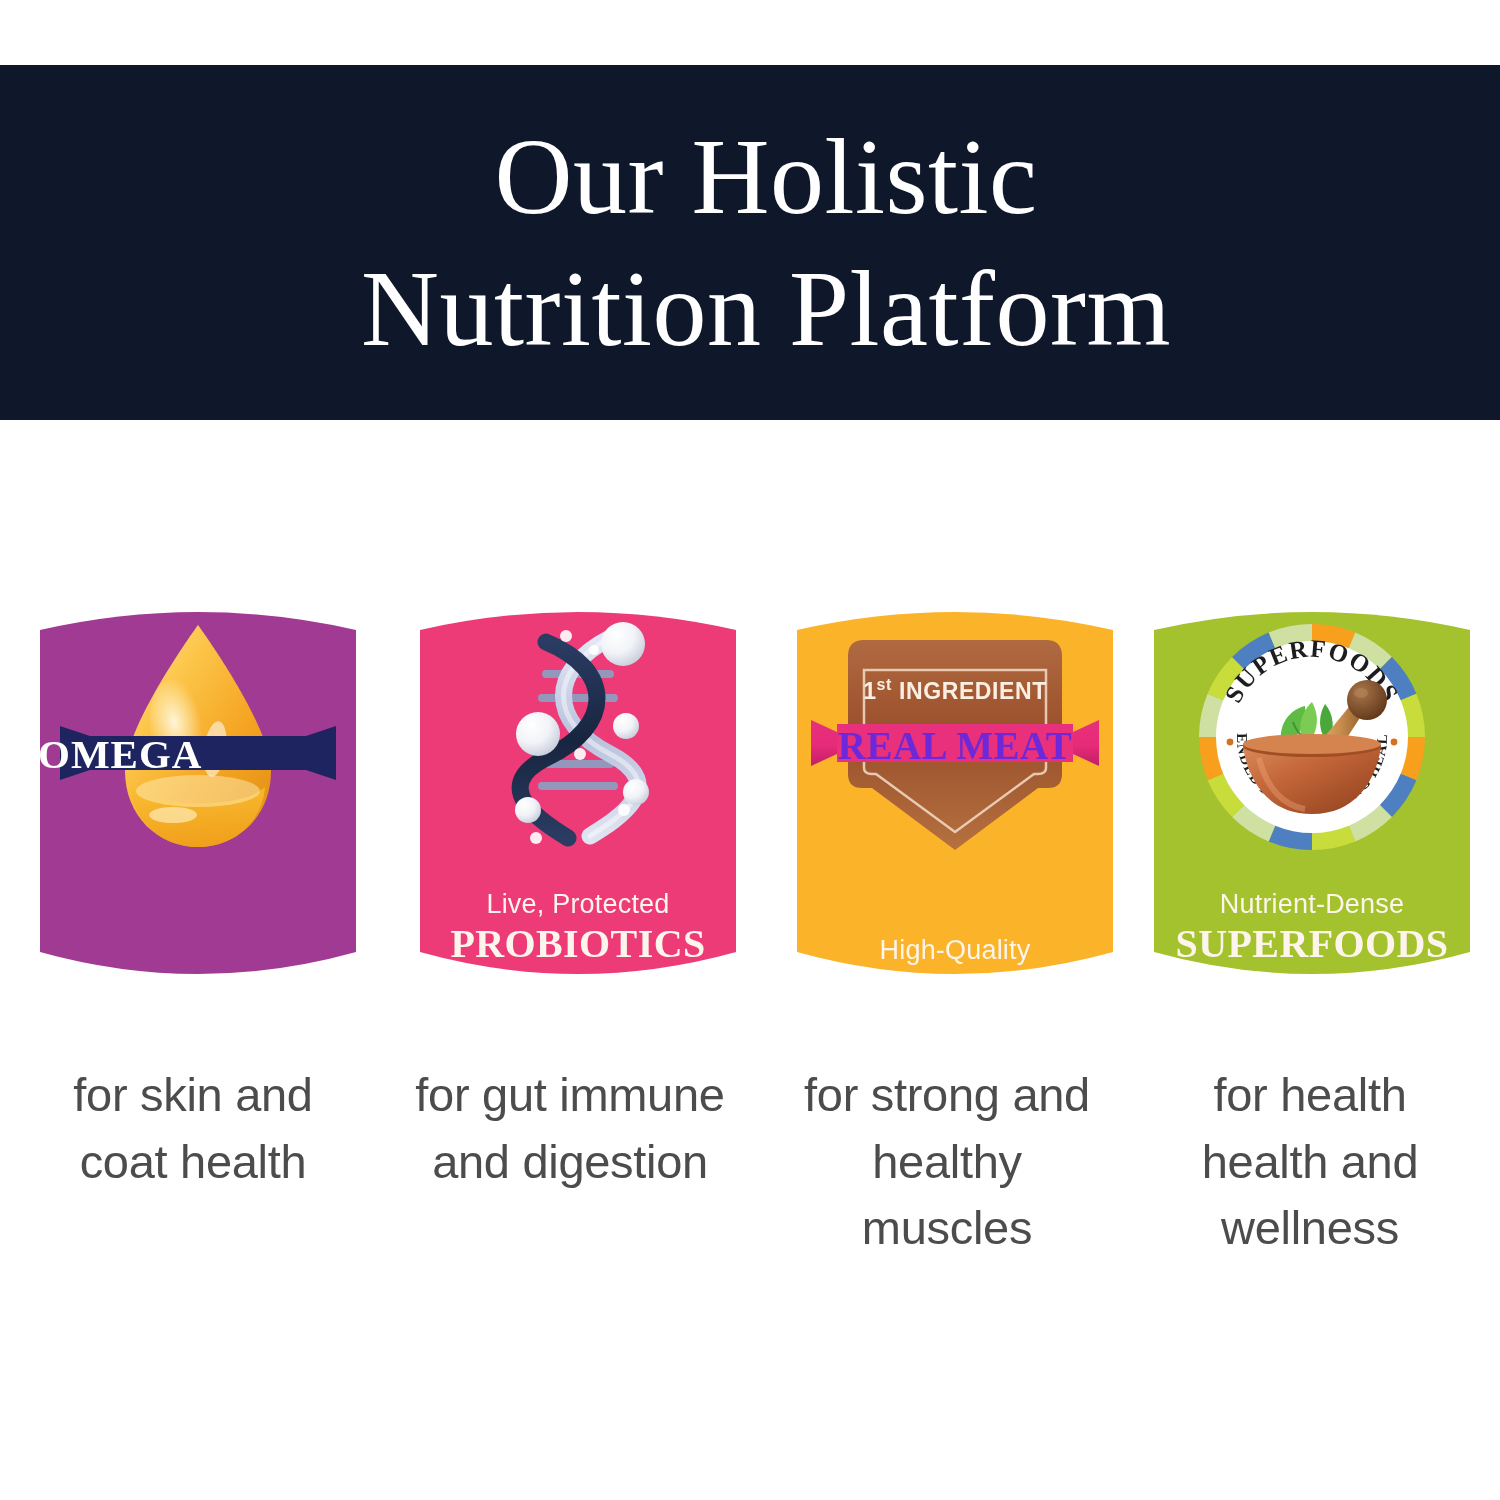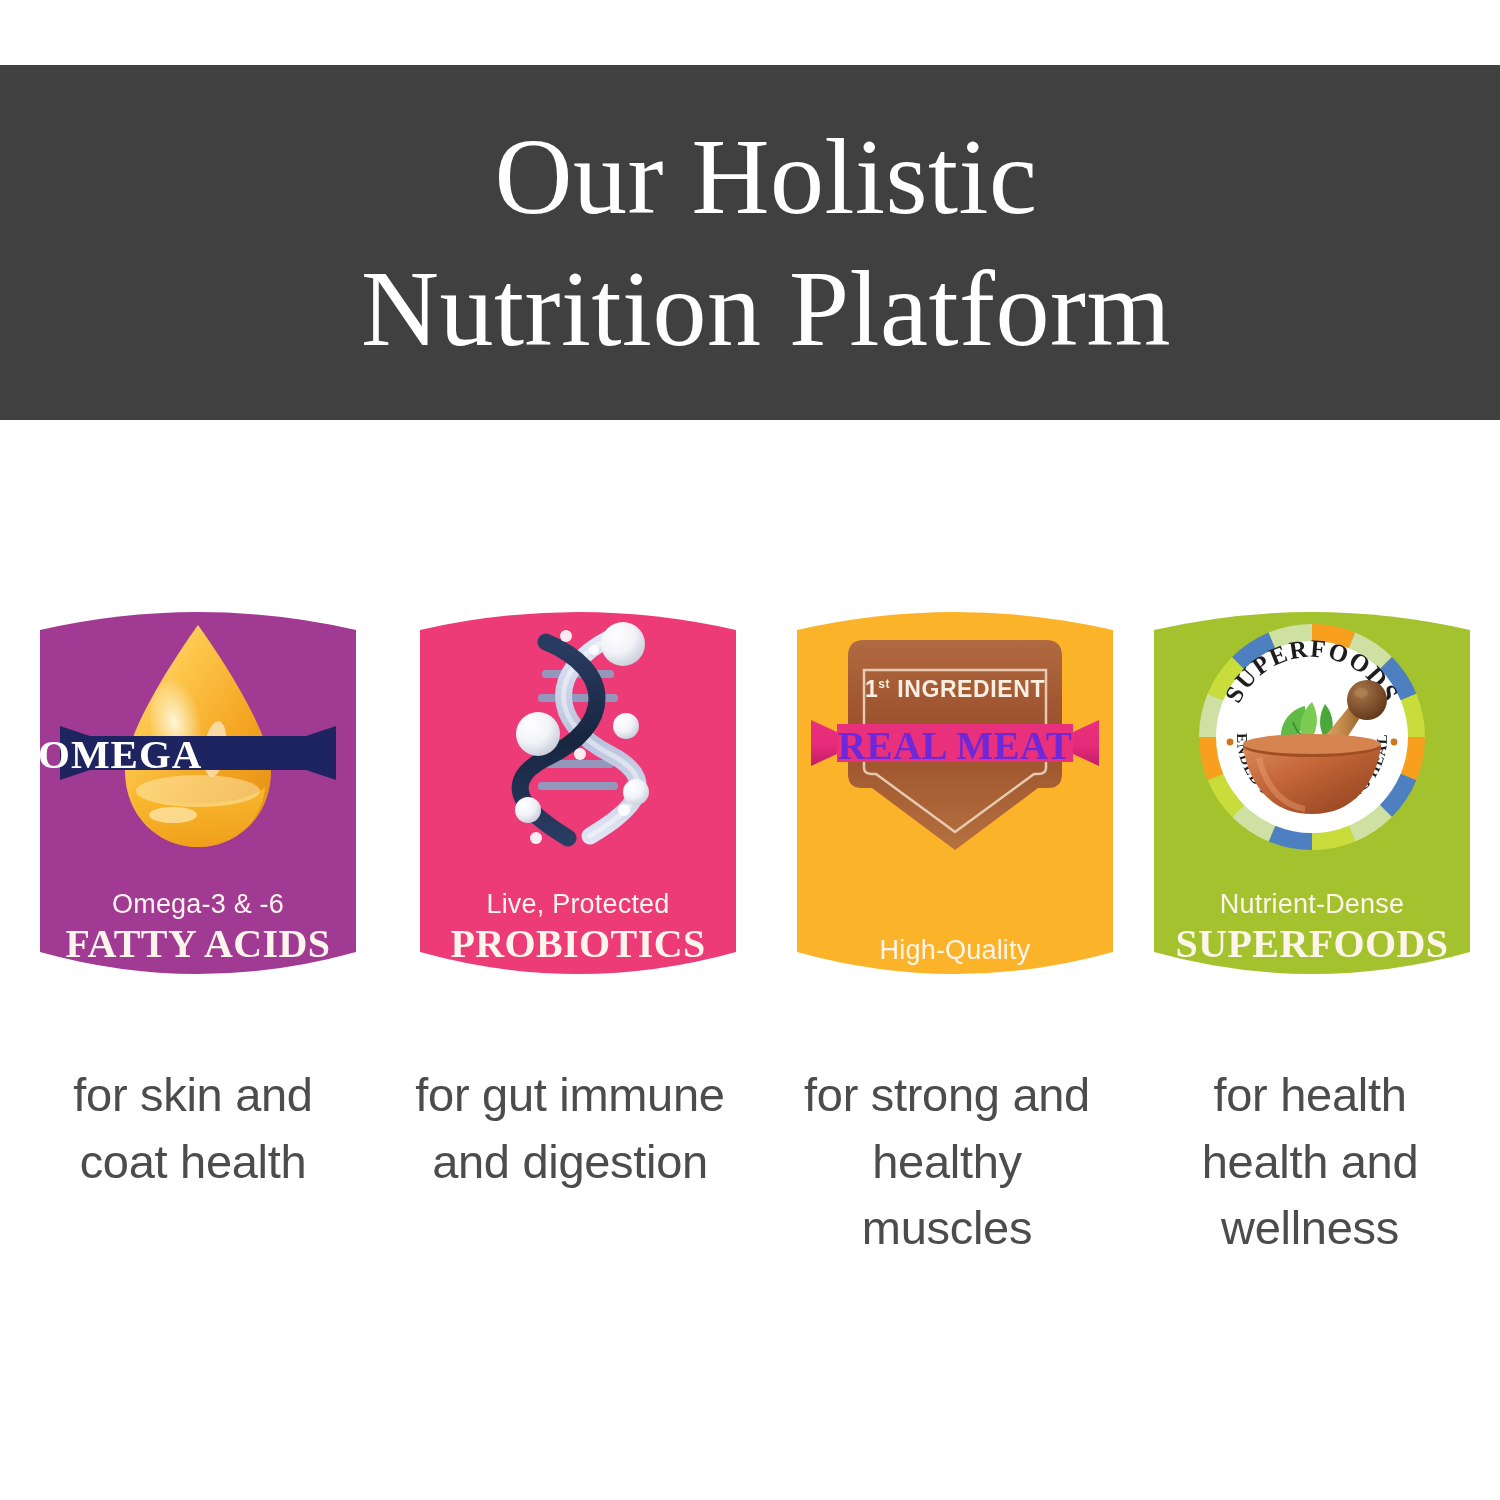--- a/index.html
+++ b/index.html
@@ -8,21 +8,21 @@
     background: #ffffff;
     font-family: "Liberation Sans", sans-serif;
     overflow: hidden;
   }
   #page { position: relative; width: 1500px; height: 1500px; background: #fff; }
 
   
   #banner {
     position: absolute; left: 0; top: 65px;
     width: 1500px; height: 355px;
-    background: #404040;
+    background: #0f172a;
     display: flex; flex-direction: column;
     align-items: center; justify-content: center; padding-left: 32px;
   }
   .banner-line {
     font-family: "Liberation Serif", serif;
     color: #ffffff;
     font-size: 108px;
     line-height: 1.22;
     letter-spacing: 0.5px;
     white-space: nowrap;
@@ -111,21 +111,21 @@
   .shield-ingredient {
     position: absolute; left: 0; width: 100%;
     top: 76px; text-align: center;
     font-family: "Liberation Sans", sans-serif;
     font-weight: 700;
     font-size: 23px;
     color: #fbeee2;
     letter-spacing: 0.6px;
   }
   .shield-ingredient sup {
-    font-size: 12px; vertical-align: super;
+    font-size: 16px; vertical-align: super;
     text-transform: lowercase;
   }
   .shield-realmeat {
     position: absolute; left: 0; width: 100%;
     top: 123px; text-align: center;
     font-family: "Liberation Serif", serif;
     font-weight: 700;
     font-size: 39px;
     color: #6d28d9;
     letter-spacing: 0.5px;
@@ -178,24 +178,20 @@
               <ellipse cx="80" cy="196" rx="24" ry="8" fill="#fff6d0" opacity="0.6"></ellipse>
             </svg>
           </div>
 
           <svg style="position:absolute;left:22px;top:122px;" width="276" height="62" viewBox="0 0 276 62">
             <path d="M0,4 L30,14 L246,14 L276,4 L276,58 L246,48 L30,48 L0,58 Z" fill="#1e2460"></path>
             <rect x="30" y="14" width="216" height="34" fill="#1e2460"></rect>
           </svg>
           <div class="ribbon-omega-text">OMEGA</div>
 
-          <div class="labels">
-            <div class="label-top">Omega-3 &amp; -6</div>
-            <div class="label-bottom">FATTY ACIDS</div>
-          </div>
         </div>
       </div>
     </div>
 
     <div class="badge-slot" style="left:418px;">
       <div class="badge">
         <svg class="badge-shape" viewBox="0 0 320 390" preserveAspectRatio="none">
           <path d="M2,30 Q160,-6 318,30 L318,352 Q160,396 2,352 Z" fill="#ec3b77"></path>
         </svg>
         <div class="badge-inner">

